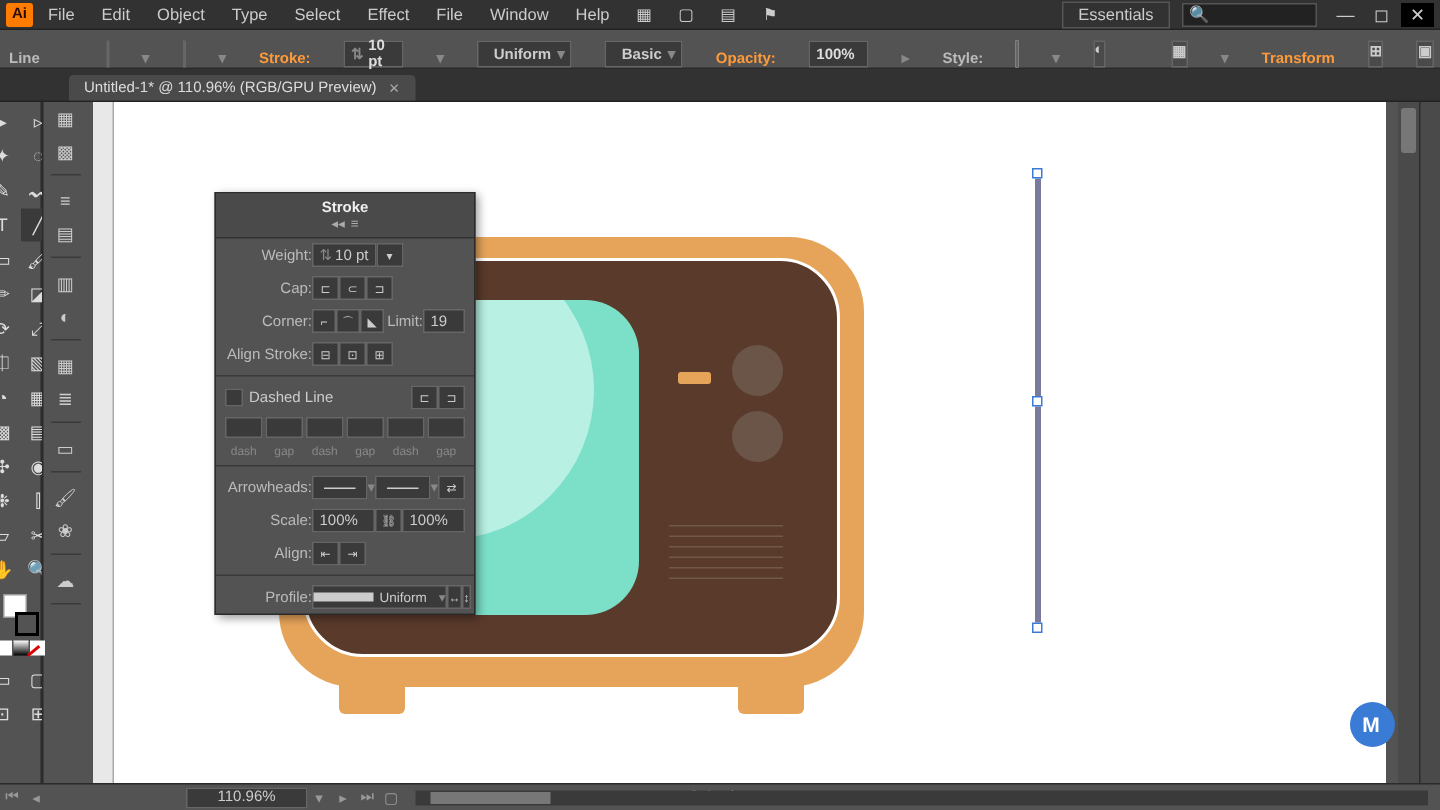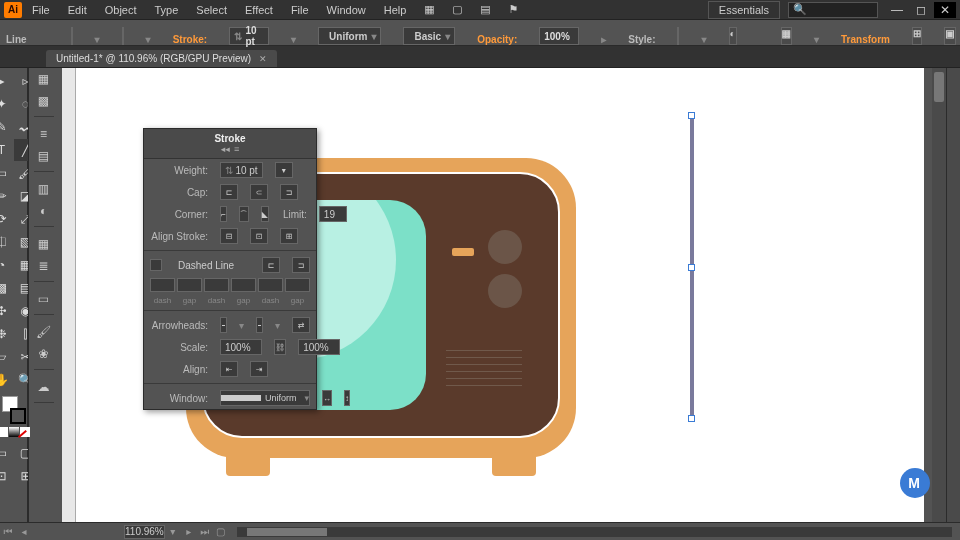--- a/index.html
+++ b/index.html
@@ -76,40 +76,40 @@
 
 .sel-line { position:absolute; left:614px; top:48px; width:4px; height:302px; background:#7a7a9c;}
 .sel-handle { position:absolute; width:7px; height:7px; background:#fff; border:1px solid #3a7bd5; left:-2px;}
 .sel-handle.t { top:-4px;} .sel-handle.m { top:148px;} .sel-handle.b { bottom:-4px;}
 
 
 .stroke-panel { position:absolute; left:85px; top:60px; width:174px; background:#535353; border:1px solid #2b2b2b; box-shadow:2px 2px 6px rgba(0,0,0,.4); font-size:10px; color:#ccc;}
 .stroke-panel .hdr { display:flex; align-items:center; justify-content:space-between; padding:4px 6px; background:#4a4a4a; border-bottom:1px solid #333;flex-direction:column;}
 .stroke-panel .hdr .tit { font-weight:bold; color:#eee;}
 .stroke-panel .hdr .ctrls { display:flex; gap:4px; font-size:9px; color:#aaa;}
-.stroke-panel .row { display:flex; align-items:center; padding:3px 6px; gap:12px;}
+.stroke-panel .row { display:flex; align-items:center; padding:3px 6px; gap:0;}
 .stroke-panel .row .lab { min-width:58px; text-align:right; color:#bbb;}
 .stroke-panel .btn { width:18px; height:16px; background:#3a3a3a; border:1px solid #666; display:flex; align-items:center; justify-content:center; font-size:8px;}
 .stroke-panel .field { background:#3a3a3a; border:1px solid #666; height:16px; padding:0 4px; display:flex; align-items:center; min-width:42px;}
 .stroke-panel .check { width:12px; height:12px; border:1px solid #666; background:#3a3a3a; margin-right:4px;}
 .stroke-panel .dash-grid { display:grid; grid-template-columns:repeat(6,1fr); gap:2px; padding:2px 6px;}
 .stroke-panel .dash-grid .cell { height:14px; background:#3a3a3a; border:1px solid #666;}
 .stroke-panel .dash-grid .lab2 { text-align:center; font-size:8px; color:#888;}
 .stroke-panel .arrow-drop { flex:1; height:16px; background:#3a3a3a; border:1px solid #666; display:flex; align-items:center; justify-content:center;}
 .stroke-panel .arrow-drop::after { content:""; width:60%; border-top:1px solid #ccc;}
 .stroke-panel .profile-drop { flex:1; height:16px; background:#3a3a3a; border:1px solid #666; display:flex; align-items:center; justify-content:center; gap:4px; font-size:9px;}
 .stroke-panel .profile-drop .sw { width:40px; height:6px; background:#ccc;}
 .stroke-panel .sep-row { height:1px; background:#3a3a3a; margin:3px 0;}
 
 
 .right-dock { width:14px; background:#4a4a4a; border-left:1px solid #2b2b2b;}
 
 
 .statusbar { position:absolute; left:0; right:0; bottom:0; height:18px; background:#535353; border-top:1px solid #2b2b2b; display:flex; align-items:center; font-size:10px; color:#ccc;}
-.statusbar .zoom-box { margin-left:92px; padding:0 0; background:#3a3a3a; border:1px solid #666; height:14px; display:flex; align-items:center;}
+.statusbar .zoom-box { margin-left:92px; padding:0 20px; background:#3a3a3a; border:1px solid #666; height:14px; display:flex; align-items:center;}
 .statusbar .nav-btn { width:16px; height:14px; display:flex; align-items:center; justify-content:center; color:#999;}
 .statusbar .sel-label { margin-left:auto; margin-right:auto; position:absolute; left:50%; transform:translateX(-50%);}
 .statusbar .hscroll { flex:1; margin:0 8px; height:10px; background:#3a3a3a; position:relative;}
 .statusbar .hscroll .th { position:absolute; left:10px; width:80px; top:1px; bottom:1px; background:#777;}
 
 
 .watermark { position:absolute; right:16px; bottom:24px; font-size:26px; font-weight:bold; color:rgba(40,40,40,.65); letter-spacing:2px; display:flex; align-items:center; gap:6px;}
 .watermark .ic { width:30px; height:30px; border-radius:50%; background:#3a7bd5; color:#fff; display:flex; align-items:center; justify-content:center; font-size:14px;}
 </style>
 </head>
@@ -403,21 +403,21 @@
         <div class="btn">⛓</div>
         <div class="field">100%</div>
       </div>
       <div class="row">
         <span class="lab">Align:</span>
         <div class="btn">⇤</div>
         <div class="btn">⇥</div>
       </div>
       <div class="sep-row"></div>
       <div class="row">
-        <span class="lab">Window:</span>
+        <span class="lab">Profile:</span>
         <div class="profile-drop">
             <div class="sw"></div>
             <span>Uniform</span>
             <span style="color:#888;margin-left:4px">▾</span>
           </div>
         <div class="btn">↔</div>
         <div class="btn">↕</div>
       </div>
     </div>
 

